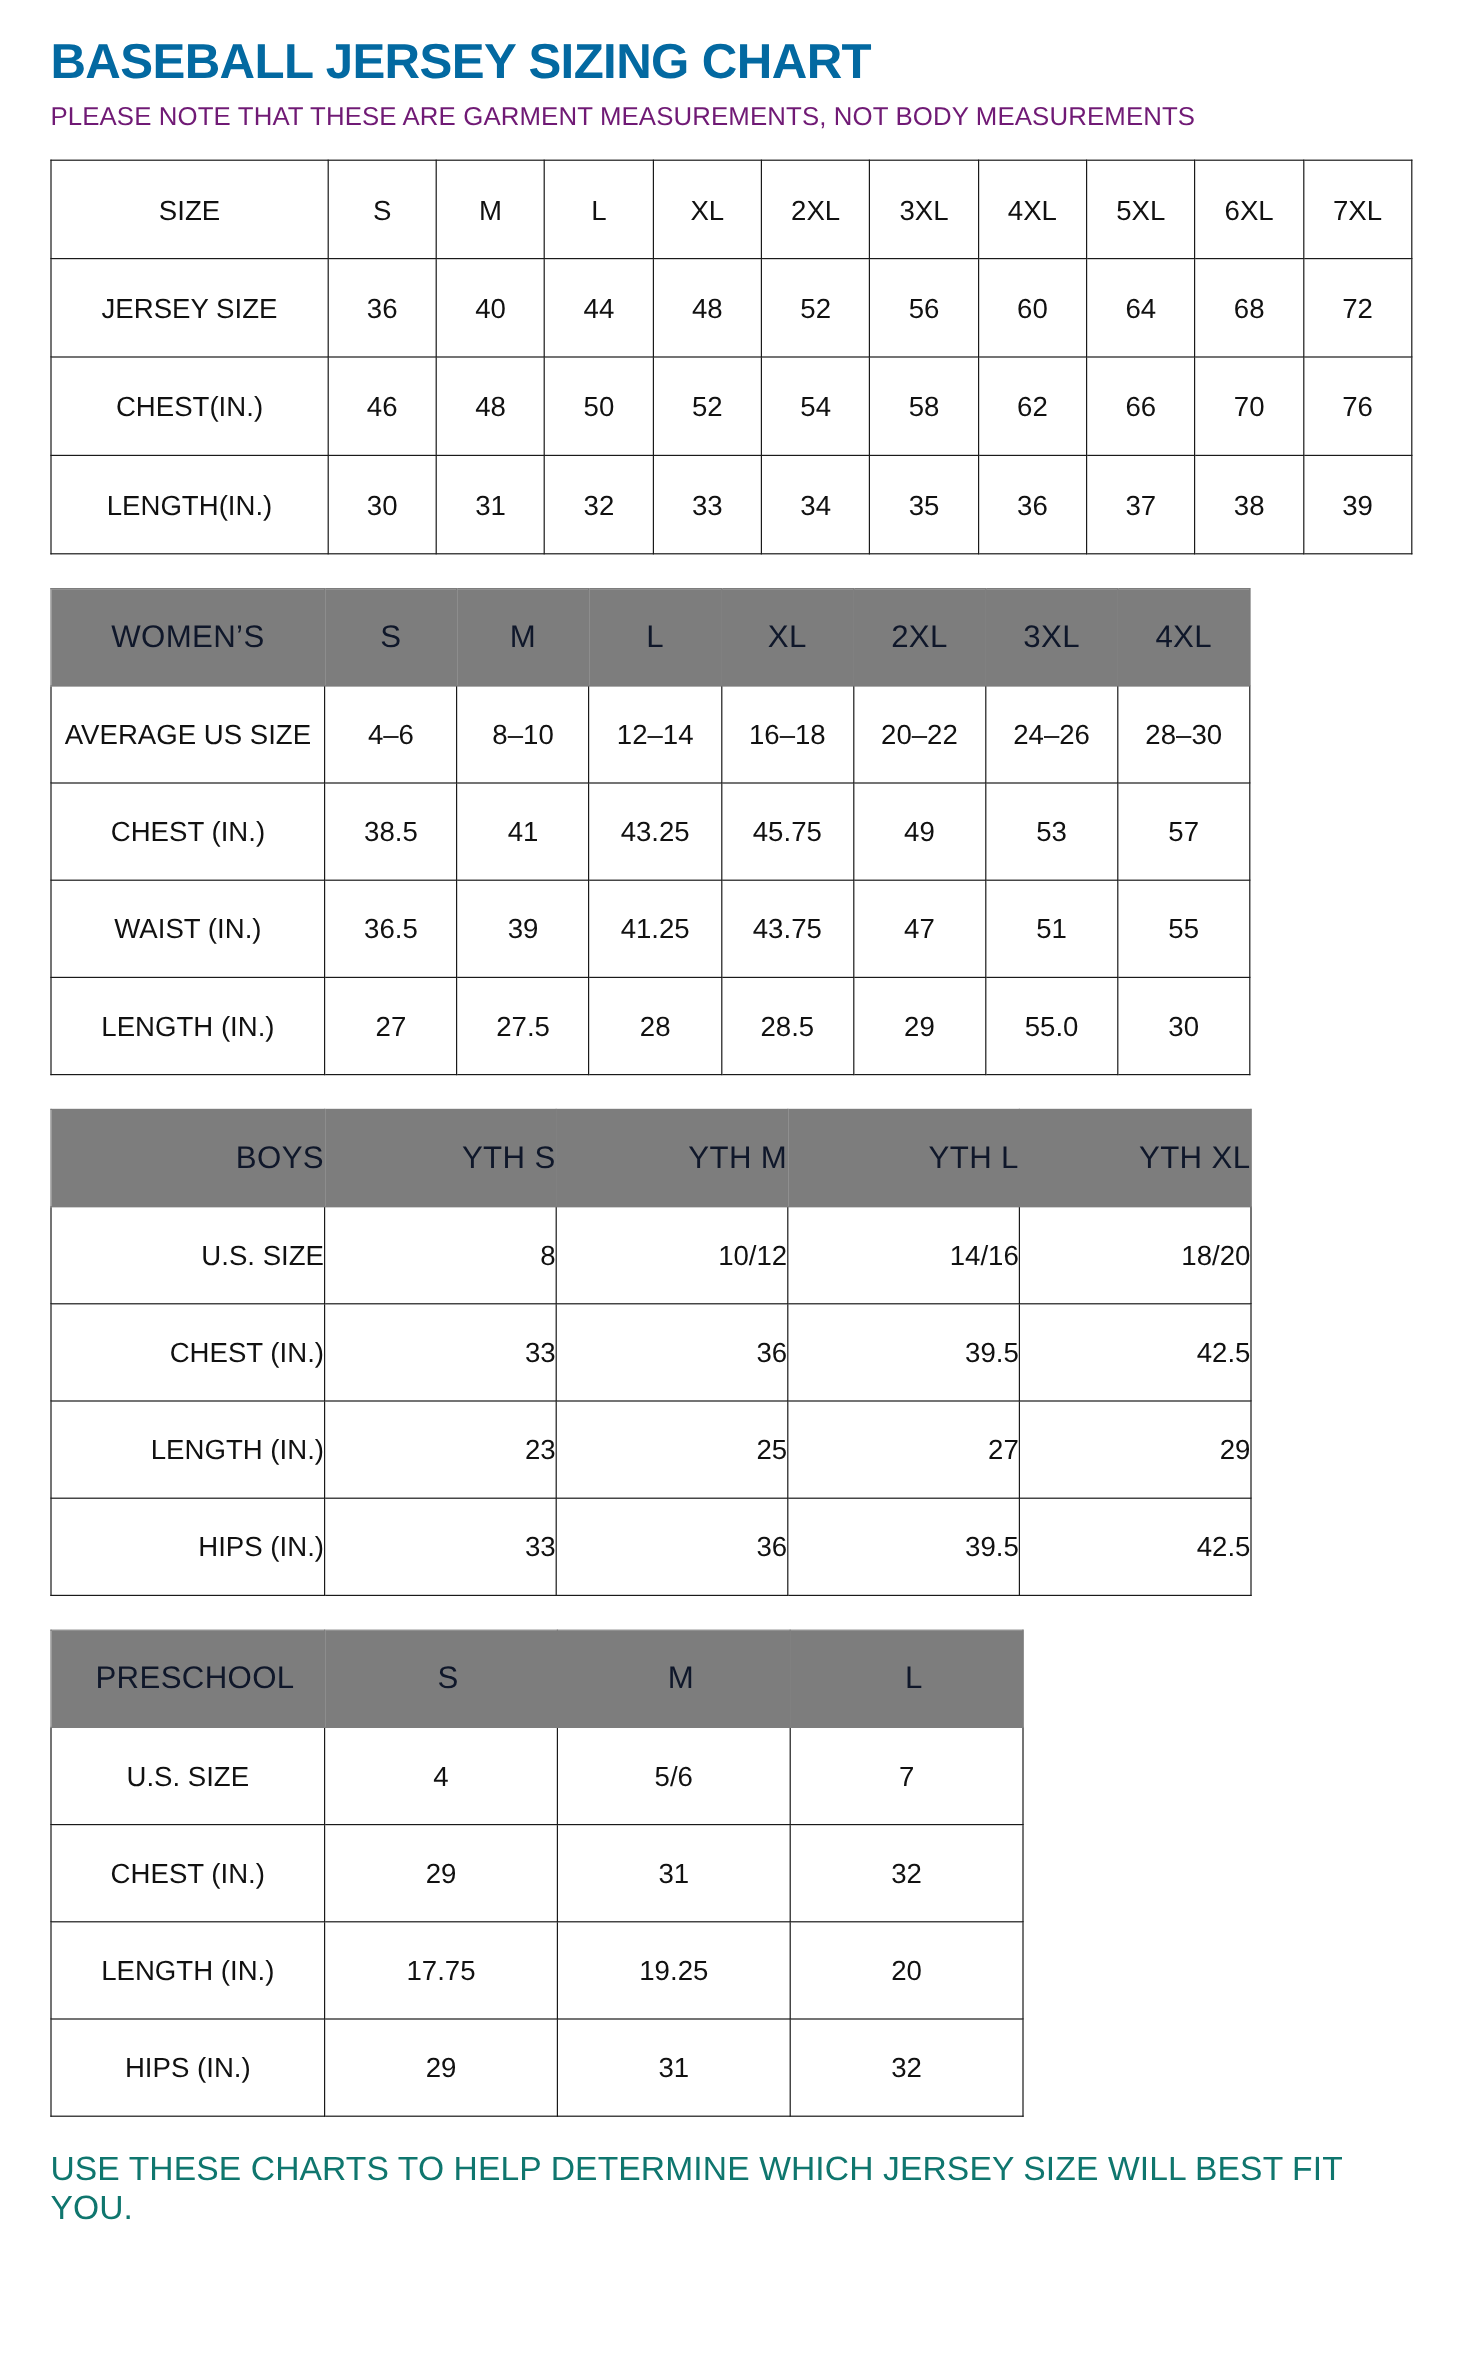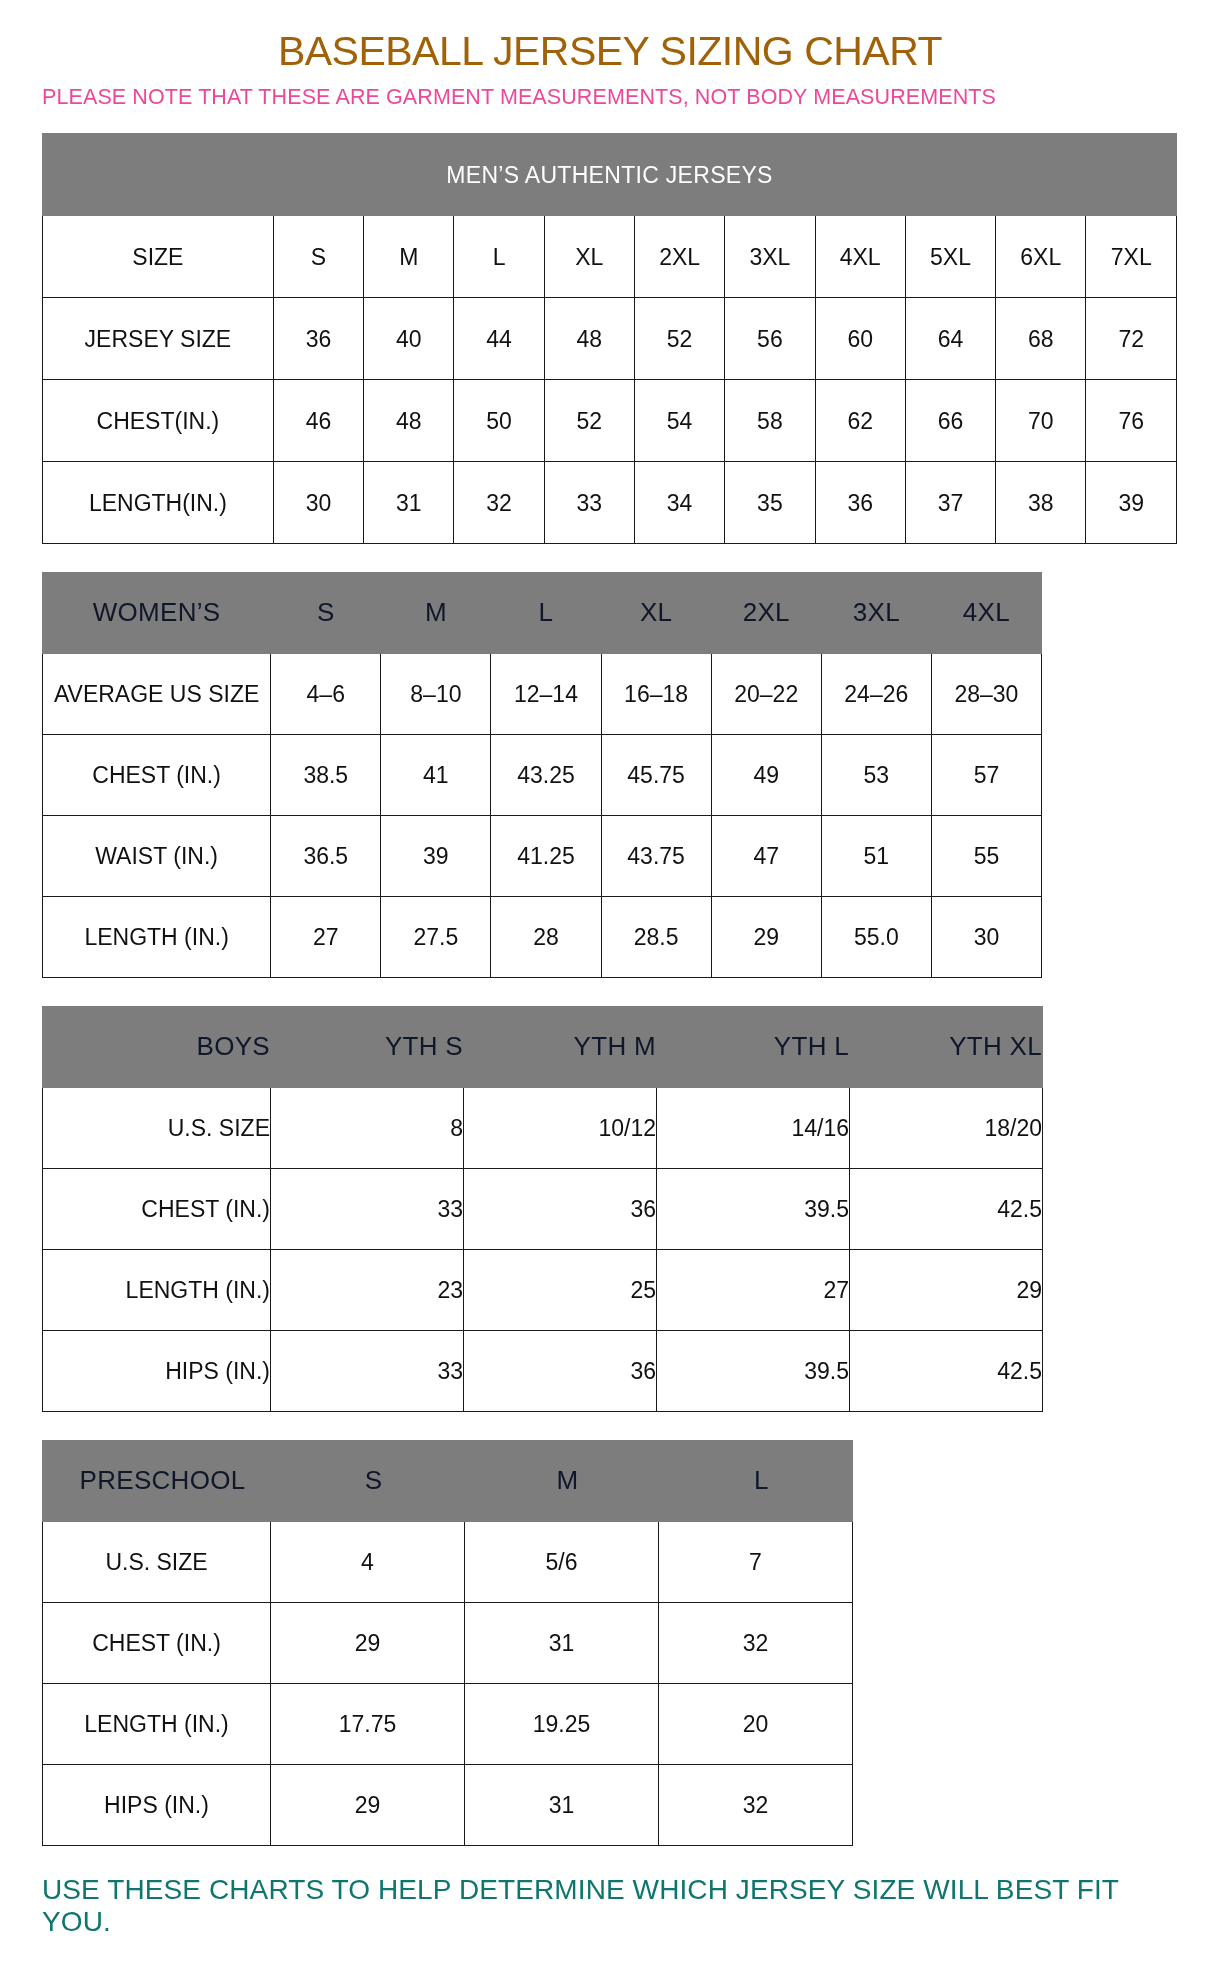--- a/index.html
+++ b/index.html
@@ -15,29 +15,28 @@
     color: #000000;
     -webkit-font-smoothing: antialiased;
   }
   .page {
     box-sizing: border-box;
     width: 1220px;
     padding: 30px 42px 0 42px;
   }
   h1.title {
     font-size: 41px;
-    font-weight: normal;
+    font-weight: bold;
     letter-spacing: -0.5px;
     margin: 0 0 10px 0;
     line-height: 1.05;
-    color: #a16207;
-    text-align: center;
+    color: #0369a1;
   }
   .note {
-    color: #ec4899;
+    color: #701a75;
     font-size: 21.5px;
     line-height: 1.32;
     margin: 0 0 22px 0;
     max-width: 1090px;
     letter-spacing: 0.1px;
   }
   table {
     border-collapse: collapse;
     margin-bottom: 28px;
     table-layout: fixed;
@@ -129,23 +128,20 @@
         <col class="cell">
         <col class="cell">
         <col class="cell">
         <col class="cell">
         <col class="cell">
         <col class="cell">
         <col class="cell">
         <col class="cell">
     </colgroup>
     <tbody>
-      <tr class="banner">
-        <td colspan="11">MEN’S AUTHENTIC JERSEYS</td>
-      </tr>
       <tr>
         <td class="lbl">SIZE</td>
         <td>S</td>
         <td>M</td>
         <td>L</td>
         <td>XL</td>
         <td>2XL</td>
         <td>3XL</td>
         <td>4XL</td>
         <td>5XL</td>

